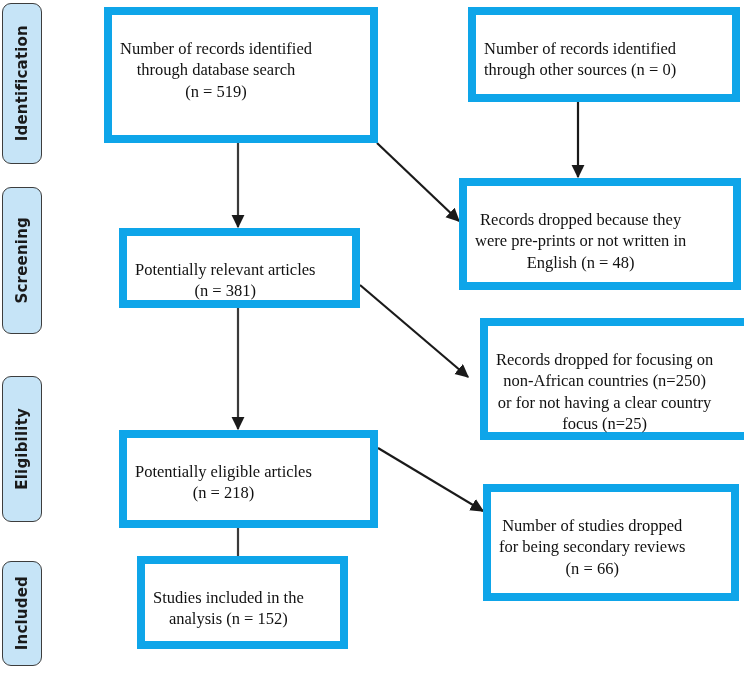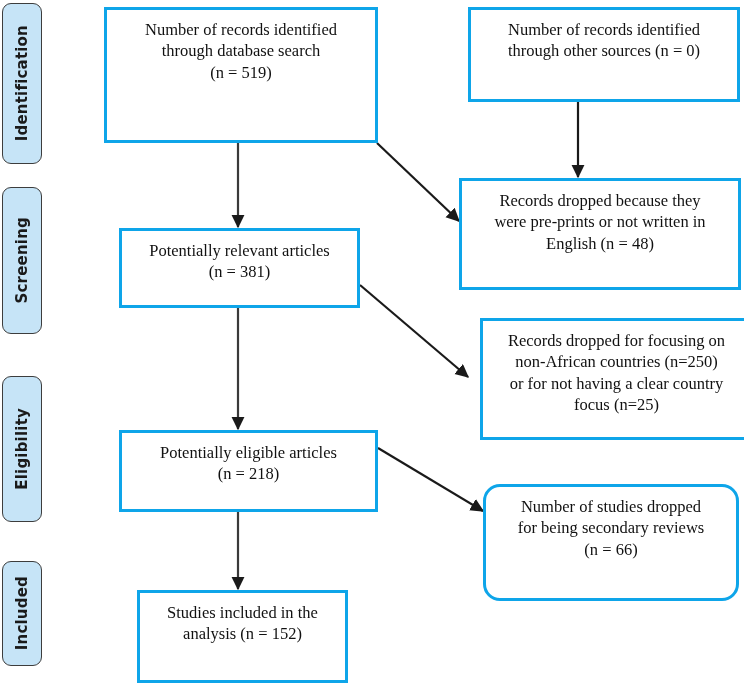--- a/index.html
+++ b/index.html
@@ -35,26 +35,25 @@
     font-size: 15px;
     letter-spacing: 0.2px;
     color: #1a1a1a;
     white-space: nowrap;
   }
 
   
   .flow-box {
     position: absolute;
     background: #ffffff;
-    border: 3px solid #0ea5e9;
+    border: 8px solid #0ea5e9;
     box-sizing: border-box;
     display: flex;
     align-items: flex-start;
-    justify-content: center;
-    padding-top: 9px;
+    padding-top: 23px;
   }
   .flow-box .box-text {
     font-family: "Liberation Serif", "DejaVu Serif", serif;
     font-size: 16.5px;
     line-height: 1.30;
     color: #111111;
     text-align: center;
     white-space: pre-line;
     padding: 0 8px;
   }
@@ -134,29 +133,29 @@
 (n = 381)</span>
   </div>
 
   <div class="flow-box" style="left:480px; top:318px; width:273px; height:122px;">
     <span class="box-text">Records dropped for focusing on
 non-African countries (n=250)
 or for not having a clear country
 focus (n=25)</span>
   </div>
 
-  <div class="flow-box" style="left:119px; top:430px; width:259px; height:82px;">
+  <div class="flow-box" style="left:119px; top:430px; width:259px; height:98px;">
     <span class="box-text">Potentially eligible articles
 (n = 218)</span>
   </div>
 
-  <div class="flow-box" style="left:483px; top:484px; width:256px; height:117px;border-radius:17px;">
+  <div class="flow-box" style="left:483px; top:484px; width:256px; height:117px;">
     <span class="box-text">Number of studies dropped
 for being secondary reviews
 (n = 66)</span>
   </div>
 
-  <div class="flow-box" style="left:137px; top:590px; width:211px; height:93px;">
+  <div class="flow-box" style="left:137px; top:556px; width:211px; height:93px;">
     <span class="box-text">Studies included in the
 analysis (n = 152)</span>
   </div>
 
 </div>
 
 </body></html>

